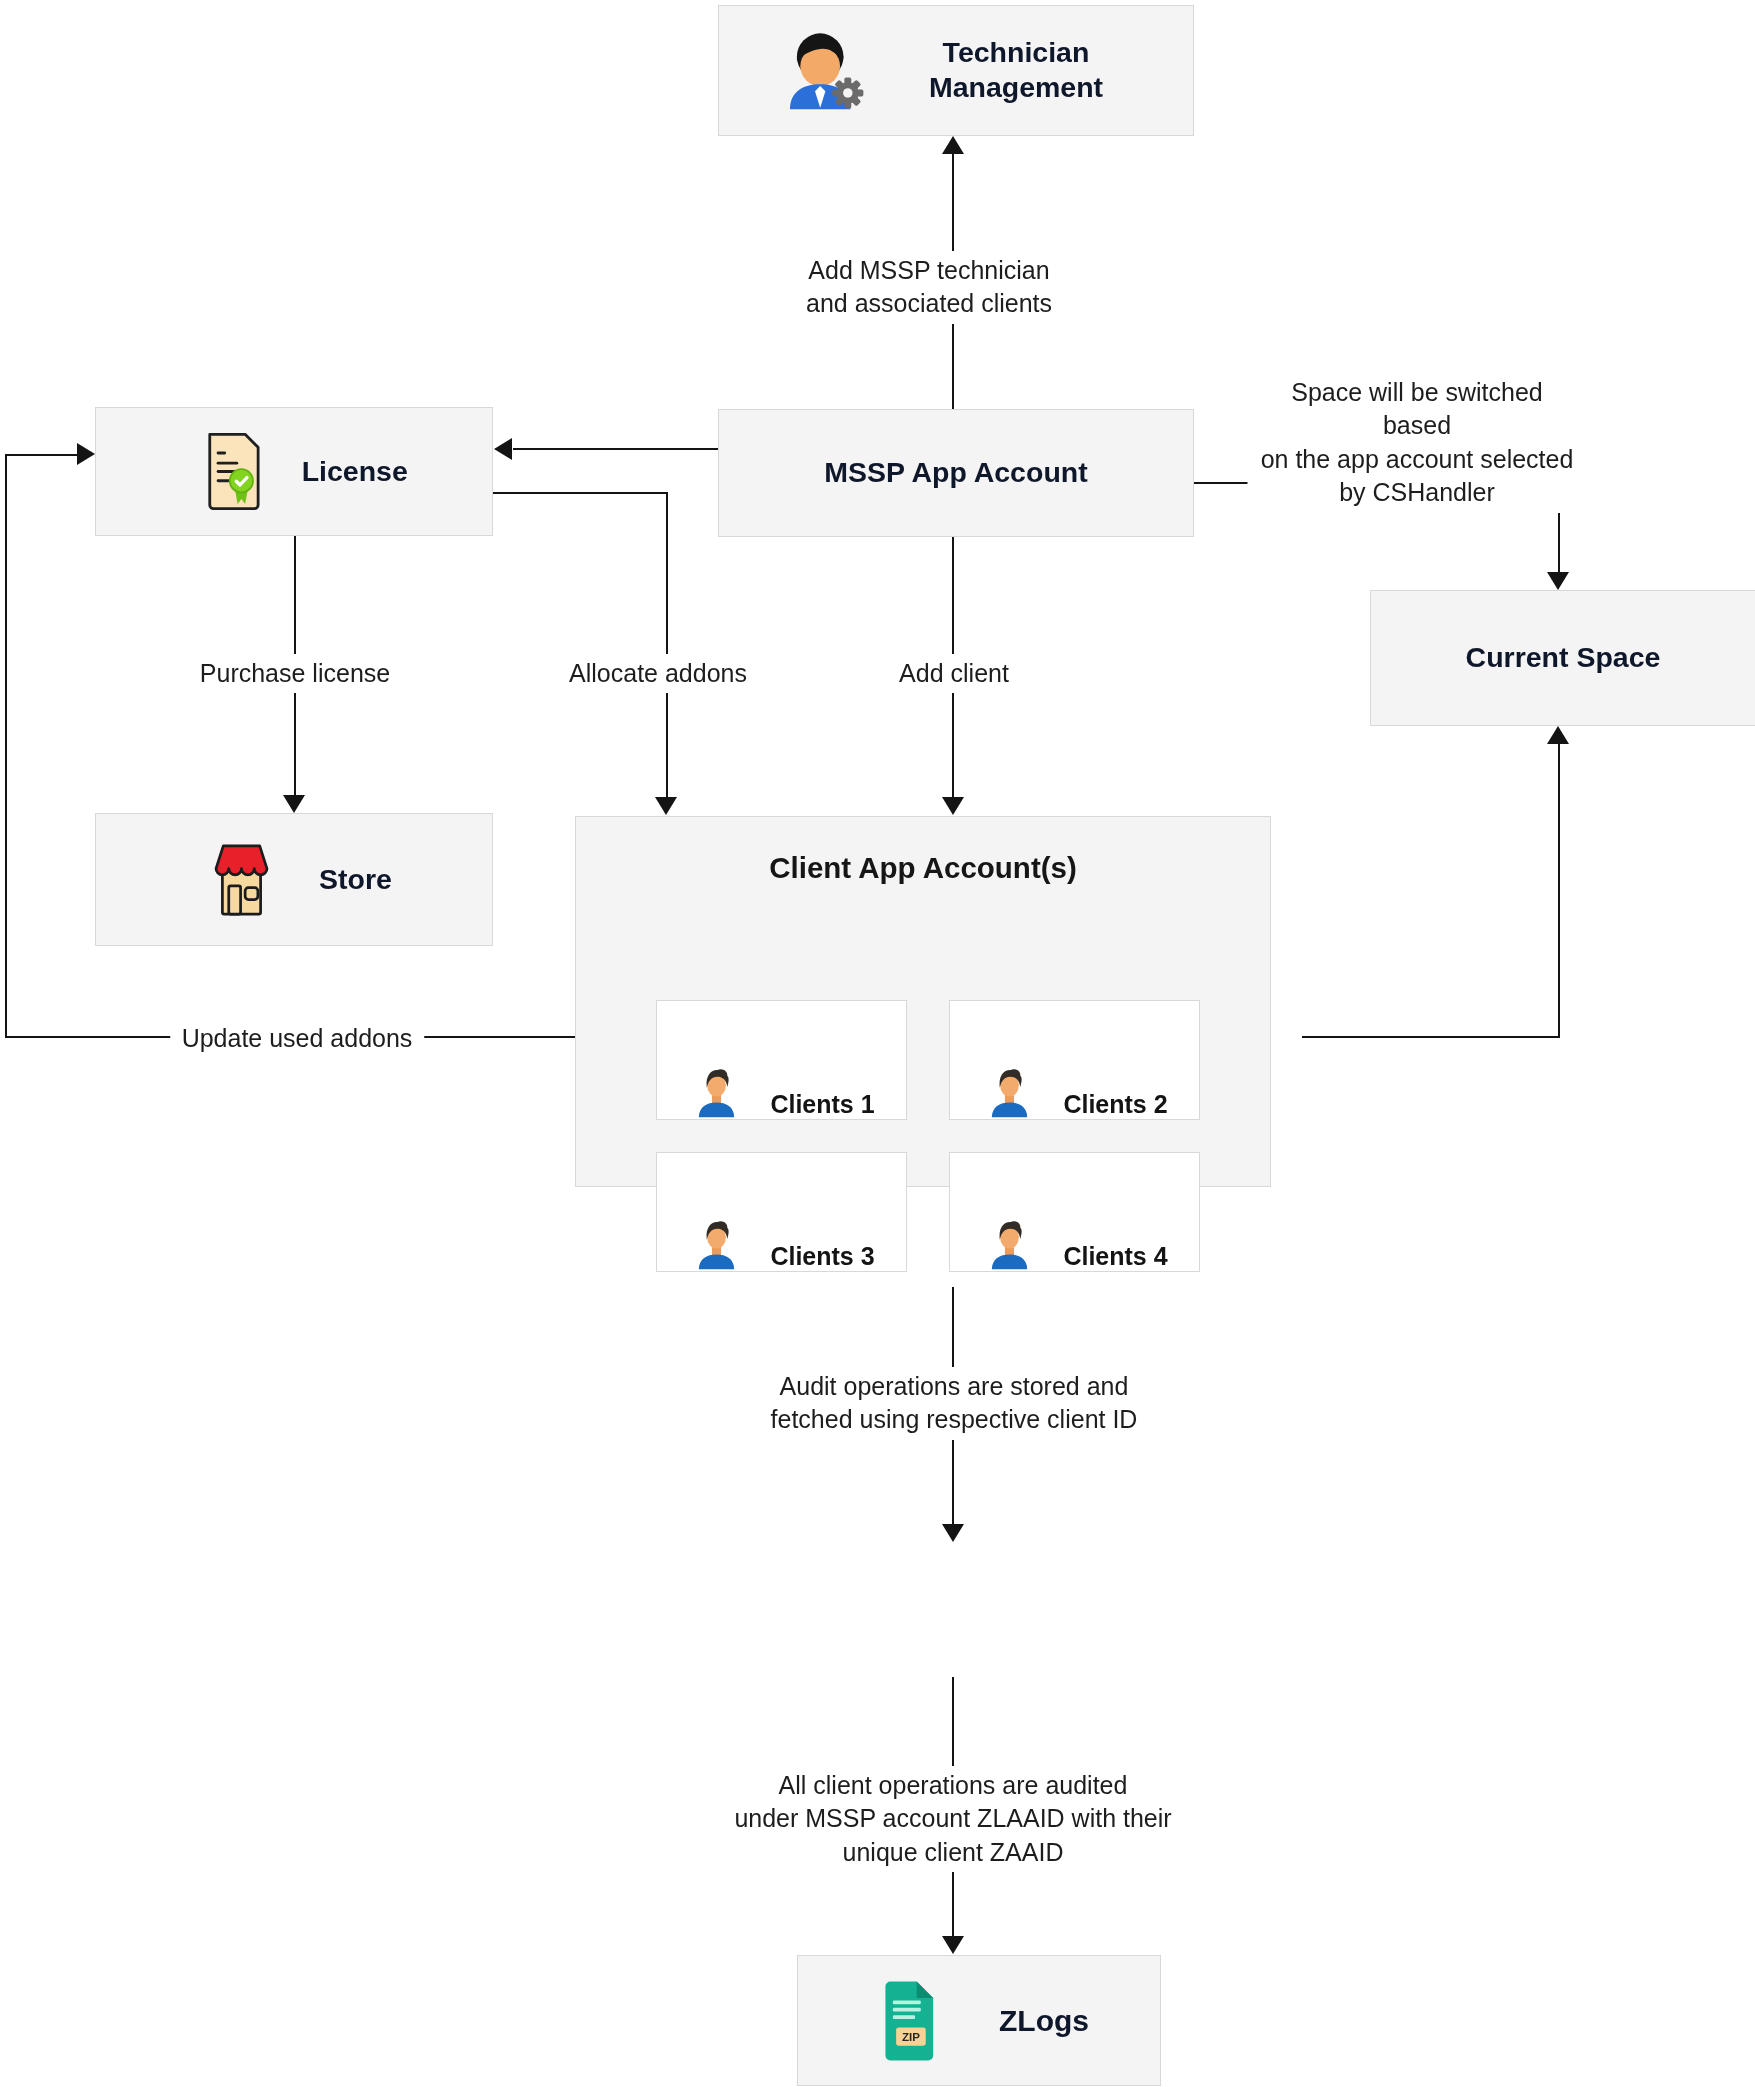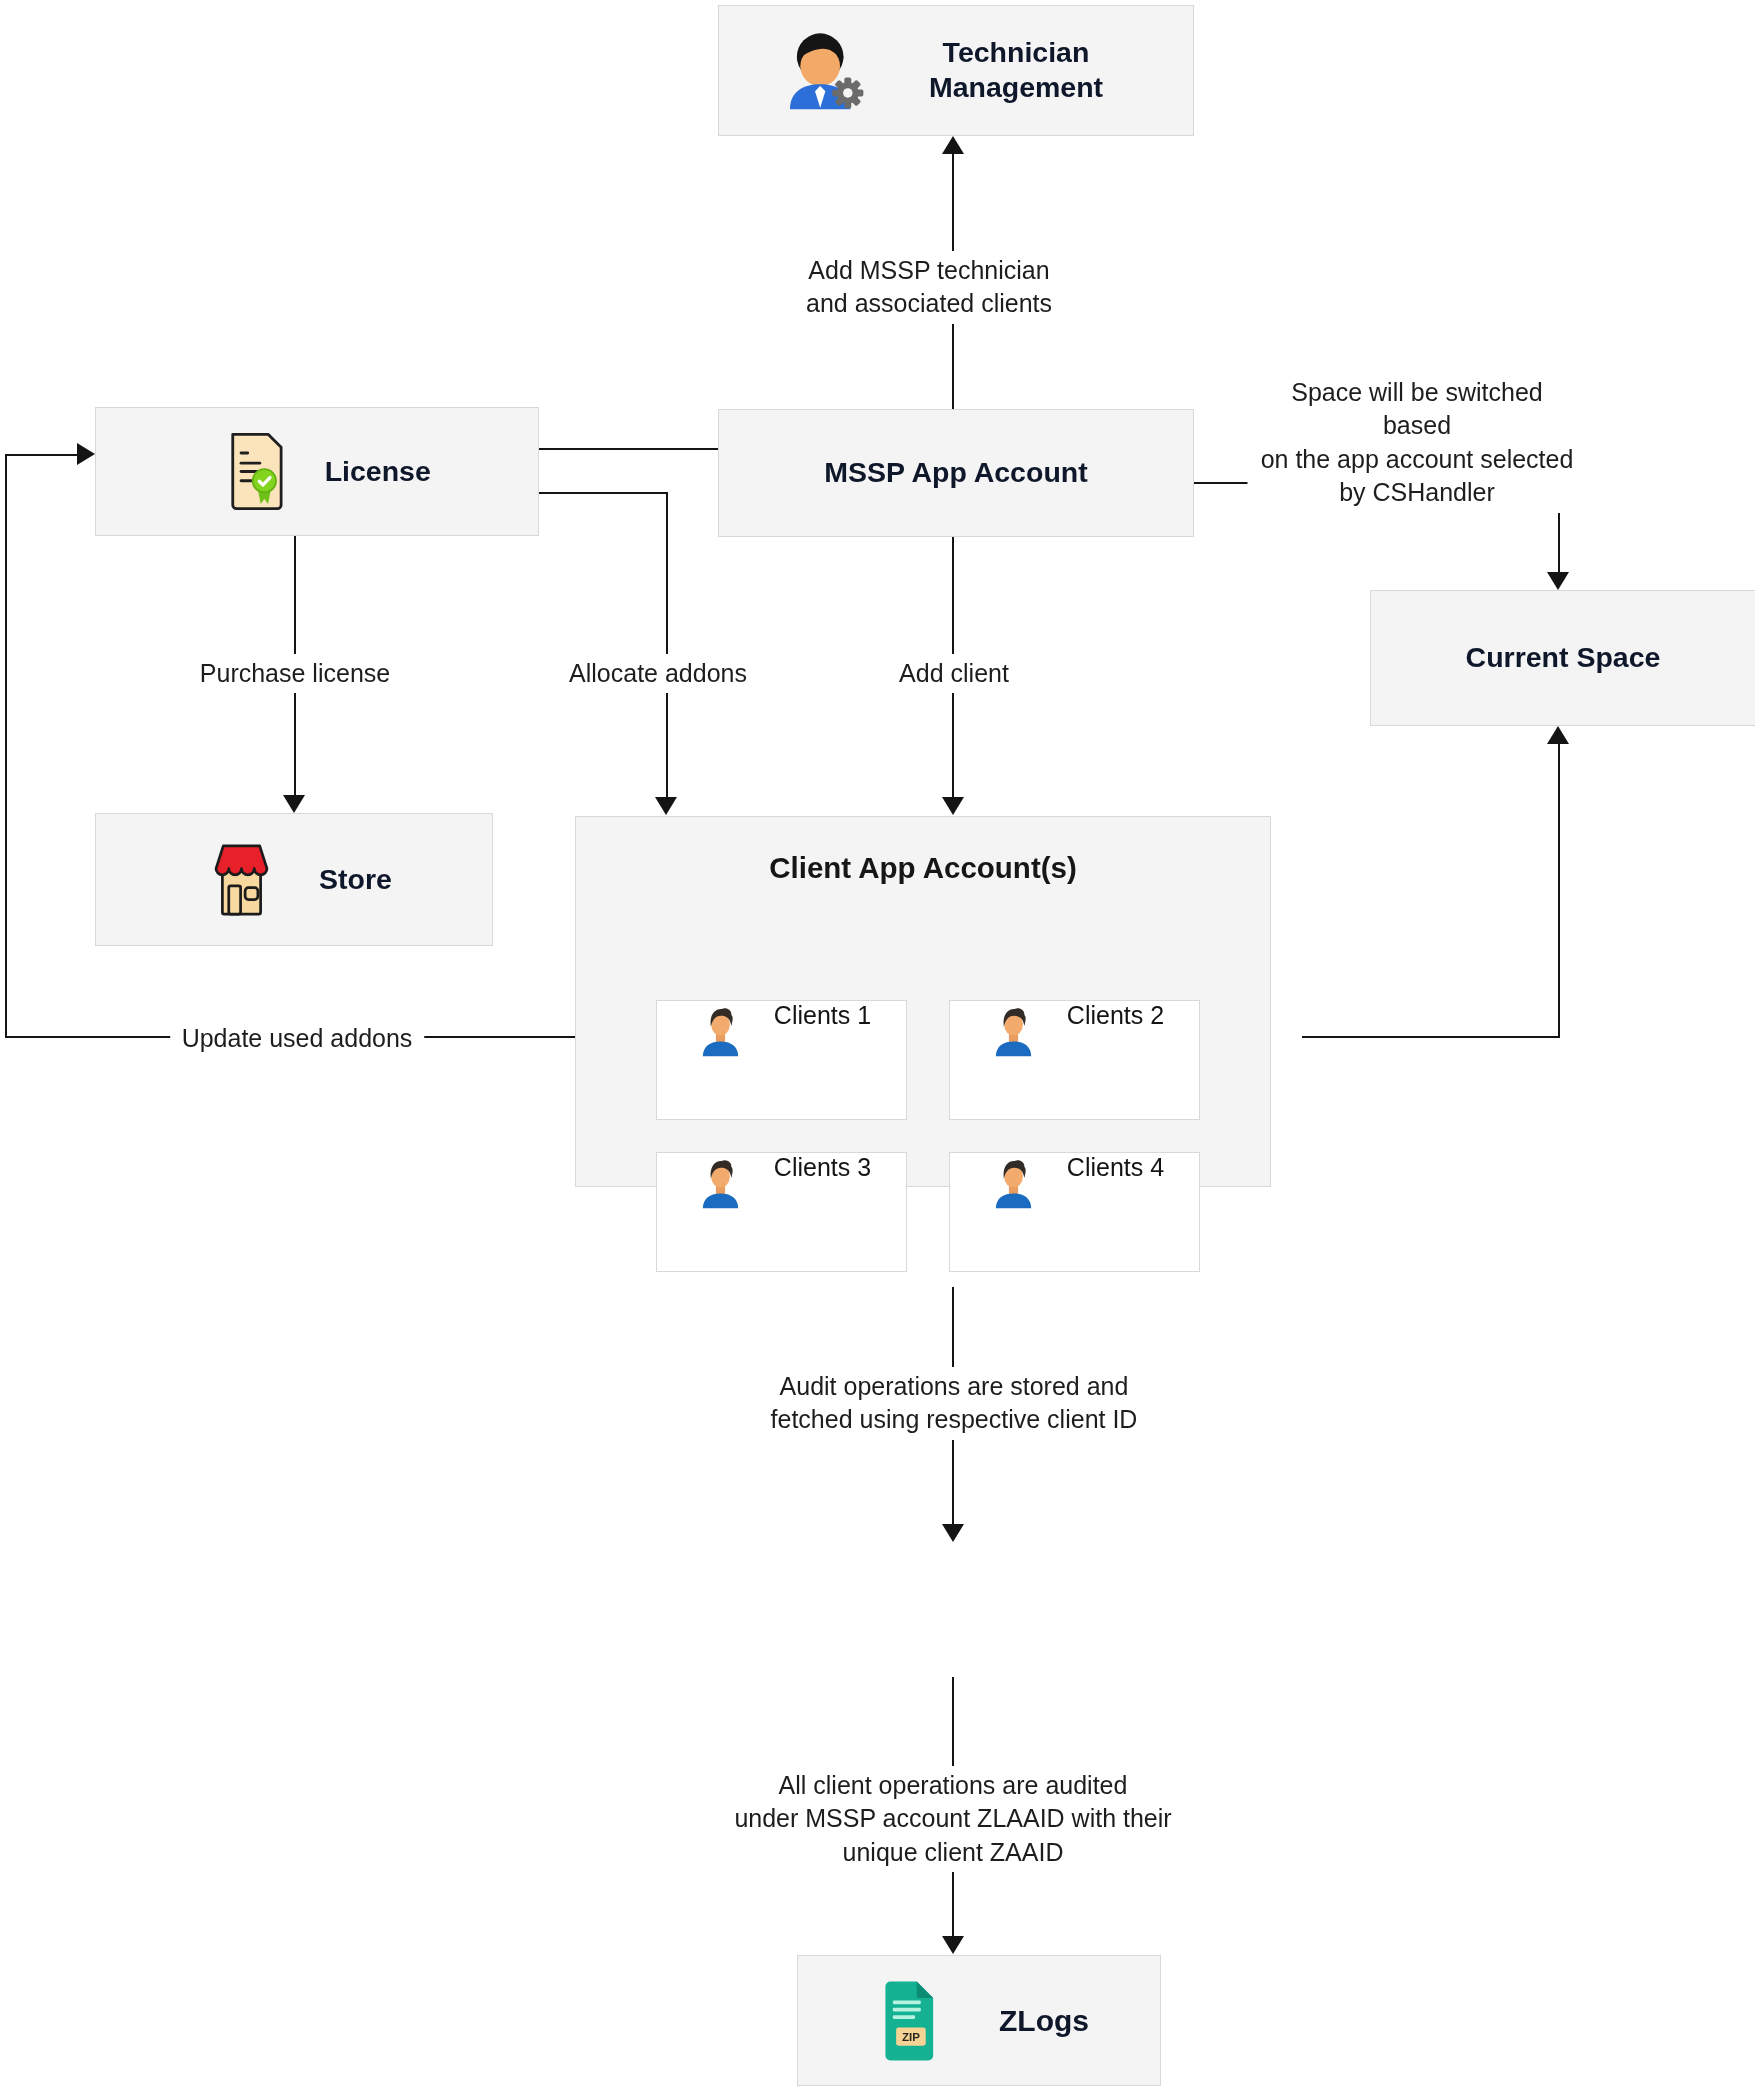--- a/index.html
+++ b/index.html
@@ -19,22 +19,22 @@
     font-weight:700;font-size:28.5px;color:#0f172a;
     line-height:1.25;text-align:center;
   }
   .cbox-title{
     position:absolute;top:34px;left:0;right:0;
     text-align:center;font-size:29.5px;font-weight:700;color:#161616;
   }
   .ccard{
     position:absolute;box-sizing:border-box;
     width:251px;height:120px;background:#ffffff;border:1px solid #d8d8d8;
-    display:flex;align-items:flex-start;justify-content:center;gap:25px;
-    font-size:25px;color:#141414;
+    display:flex;align-items:flex-end;justify-content:center;gap:25px;
+    font-size:25px;color:#141414;font-weight:bold;
   }
   .hline,.vline{position:absolute;background:#141414;}
   .hline{height:1.9px;}
   .vline{width:1.9px;}
   .arr{position:absolute;width:0;height:0;color:#141414;}
   .arr.up{border-left:11.4px solid transparent;border-right:11.4px solid transparent;border-bottom:18px solid;}
   .arr.down{border-left:11.4px solid transparent;border-right:11.4px solid transparent;border-top:18px solid;}
   .arr.left{border-top:11.4px solid transparent;border-bottom:11.4px solid transparent;border-right:18px solid;}
   .arr.right{border-top:11.4px solid transparent;border-bottom:11.4px solid transparent;border-left:18px solid;}
   .elabel{
@@ -111,21 +111,21 @@
         <rect x="78" y="58" width="8" height="36" rx="2" transform="rotate(45 82 76)"></rect>
         <rect x="78" y="58" width="8" height="36" rx="2" transform="rotate(90 82 76)"></rect>
         <rect x="78" y="58" width="8" height="36" rx="2" transform="rotate(135 82 76)"></rect>
         <circle cx="82" cy="76" r="12.5"></circle>
       </g>
       <circle cx="82" cy="76" r="5.5" fill="#f4f4f4"></circle>
     </svg>
     <div class="nlabel" style="width:238px">Technician Management</div>
   </div>
 
-  <div class="node" style="left:95px;top:407px;width:444px;height:129px;gap:28.5px">
+  <div class="node" style="left:95px;top:407px;width:398px;height:129px;gap:28.5px">
     <svg width="93" height="93" viewBox="0 0 100 100">
       <path d="M32 10 H70 L84 24 V86 A4 4 0 0 1 80 90 H36 A4 4 0 0 1 32 86 Z" fill="#fbe3bb" stroke="#1f1f1f" stroke-width="3" stroke-linejoin="round"></path>
       <g stroke="#1f1f1f" stroke-width="3.2" stroke-linecap="round">
         <line x1="41" y1="30" x2="48" y2="30"></line>
         <line x1="41" y1="41" x2="61" y2="41"></line>
         <line x1="41" y1="50" x2="63" y2="50"></line>
         <line x1="41" y1="60" x2="52" y2="60"></line>
       </g>
       <path d="M59 69 L62 85 L66 79.5 L70 85 L73 69 Z" fill="#6fc117"></path>
       <circle cx="66" cy="60" r="12.5" fill="#82d41f" stroke="#65b213" stroke-width="2"></circle>

